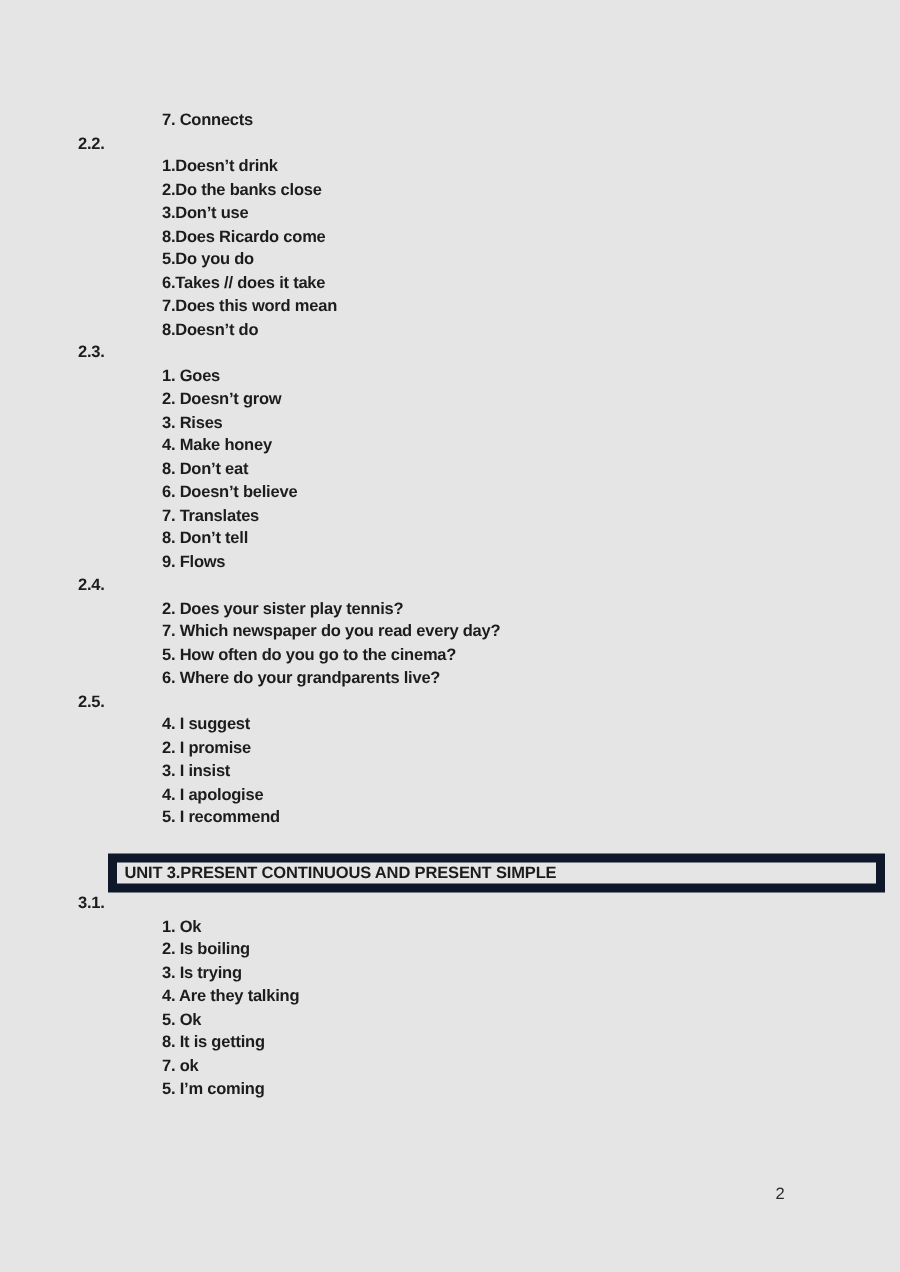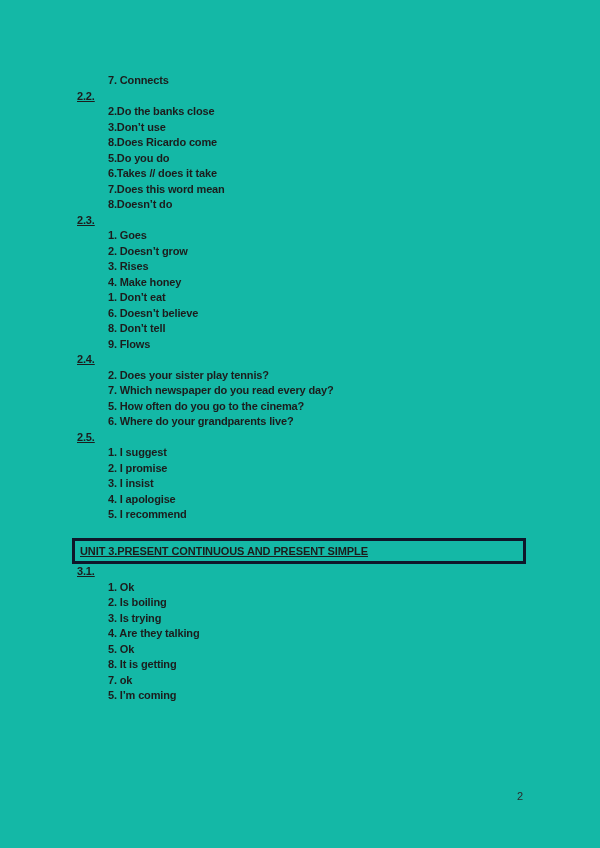--- a/index.html
+++ b/index.html
@@ -1,50 +1,49 @@
 <!DOCTYPE html>
 <html><head>
 <meta charset="utf-8">
 <style>
   html, body { margin: 0; padding: 0; background: #ffffff; }
   .page {
     position: relative;
     width: 600px;
     height: 848px;
-    background: #14b8a6;
+    background: #e5e5e5;
     overflow: hidden;
     font-family: "Liberation Sans", sans-serif;
     color: #1c1c1c;
   }
   .content {
     position: absolute;
     top: 73px;
     left: 0;
     width: 600px;
   }
   .line {
     height: 15.5px;
     line-height: 15.5px;
     font-size: 11px;
     font-weight: 700;
     letter-spacing: -0.15px;
     white-space: pre;
   }
-  .section-label { padding-left: 77px; text-decoration: underline; }
+  .section-label { padding-left: 52px; }
   .item { padding-left: 108px; }
   .unit-box {
     box-sizing: border-box;
     margin: 15.5px 0 0 72px;
-    width: 454px;
+    width: 518px;
     height: 26px;
-    border: 3px solid #0f172a;
+    border: 6px solid #0f172a;
     display: flex;
     align-items: center;
     padding-left: 5px;
-    text-decoration: underline;
   }
   .unit-box span {
     font-size: 11px;
     font-weight: 700;
     letter-spacing: -0.1px;
     white-space: pre;
   }
   .page-number {
     position: absolute;
     left: 517px;
@@ -56,46 +55,48 @@
 </style>
 </head>
 <body>
 
 <div class="page">
   <div class="content">
 
     <div class="line item">7. Connects</div>
 
     <div class="line section-label">2.2.</div>
+    <div class="line item">1.Doesn’t drink</div>
     <div class="line item">2.Do the banks close</div>
     <div class="line item">3.Don’t use</div>
     <div class="line item">8.Does Ricardo come</div>
     <div class="line item">5.Do you do</div>
     <div class="line item">6.Takes // does it take</div>
     <div class="line item">7.Does this word mean</div>
     <div class="line item">8.Doesn’t do</div>
 
     <div class="line section-label">2.3.</div>
     <div class="line item">1. Goes</div>
     <div class="line item">2. Doesn’t grow</div>
     <div class="line item">3. Rises</div>
     <div class="line item">4. Make honey</div>
-    <div class="line item">1. Don’t eat</div>
+    <div class="line item">8. Don’t eat</div>
     <div class="line item">6. Doesn’t believe</div>
+    <div class="line item">7. Translates</div>
     <div class="line item">8. Don’t tell</div>
     <div class="line item">9. Flows</div>
 
     <div class="line section-label">2.4.</div>
     <div class="line item">2. Does your sister play tennis?</div>
     <div class="line item">7. Which newspaper do you read every day?</div>
     <div class="line item">5. How often do you go to the cinema?</div>
     <div class="line item">6. Where do your grandparents live?</div>
 
     <div class="line section-label">2.5.</div>
-    <div class="line item">1. I suggest</div>
+    <div class="line item">4. I suggest</div>
     <div class="line item">2. I promise</div>
     <div class="line item">3. I insist</div>
     <div class="line item">4. I apologise</div>
     <div class="line item">5. I recommend</div>
 
     <div class="unit-box">
       <span>UNIT 3.PRESENT CONTINUOUS AND PRESENT SIMPLE</span>
     </div>
 
     <div class="line section-label">3.1.</div>

